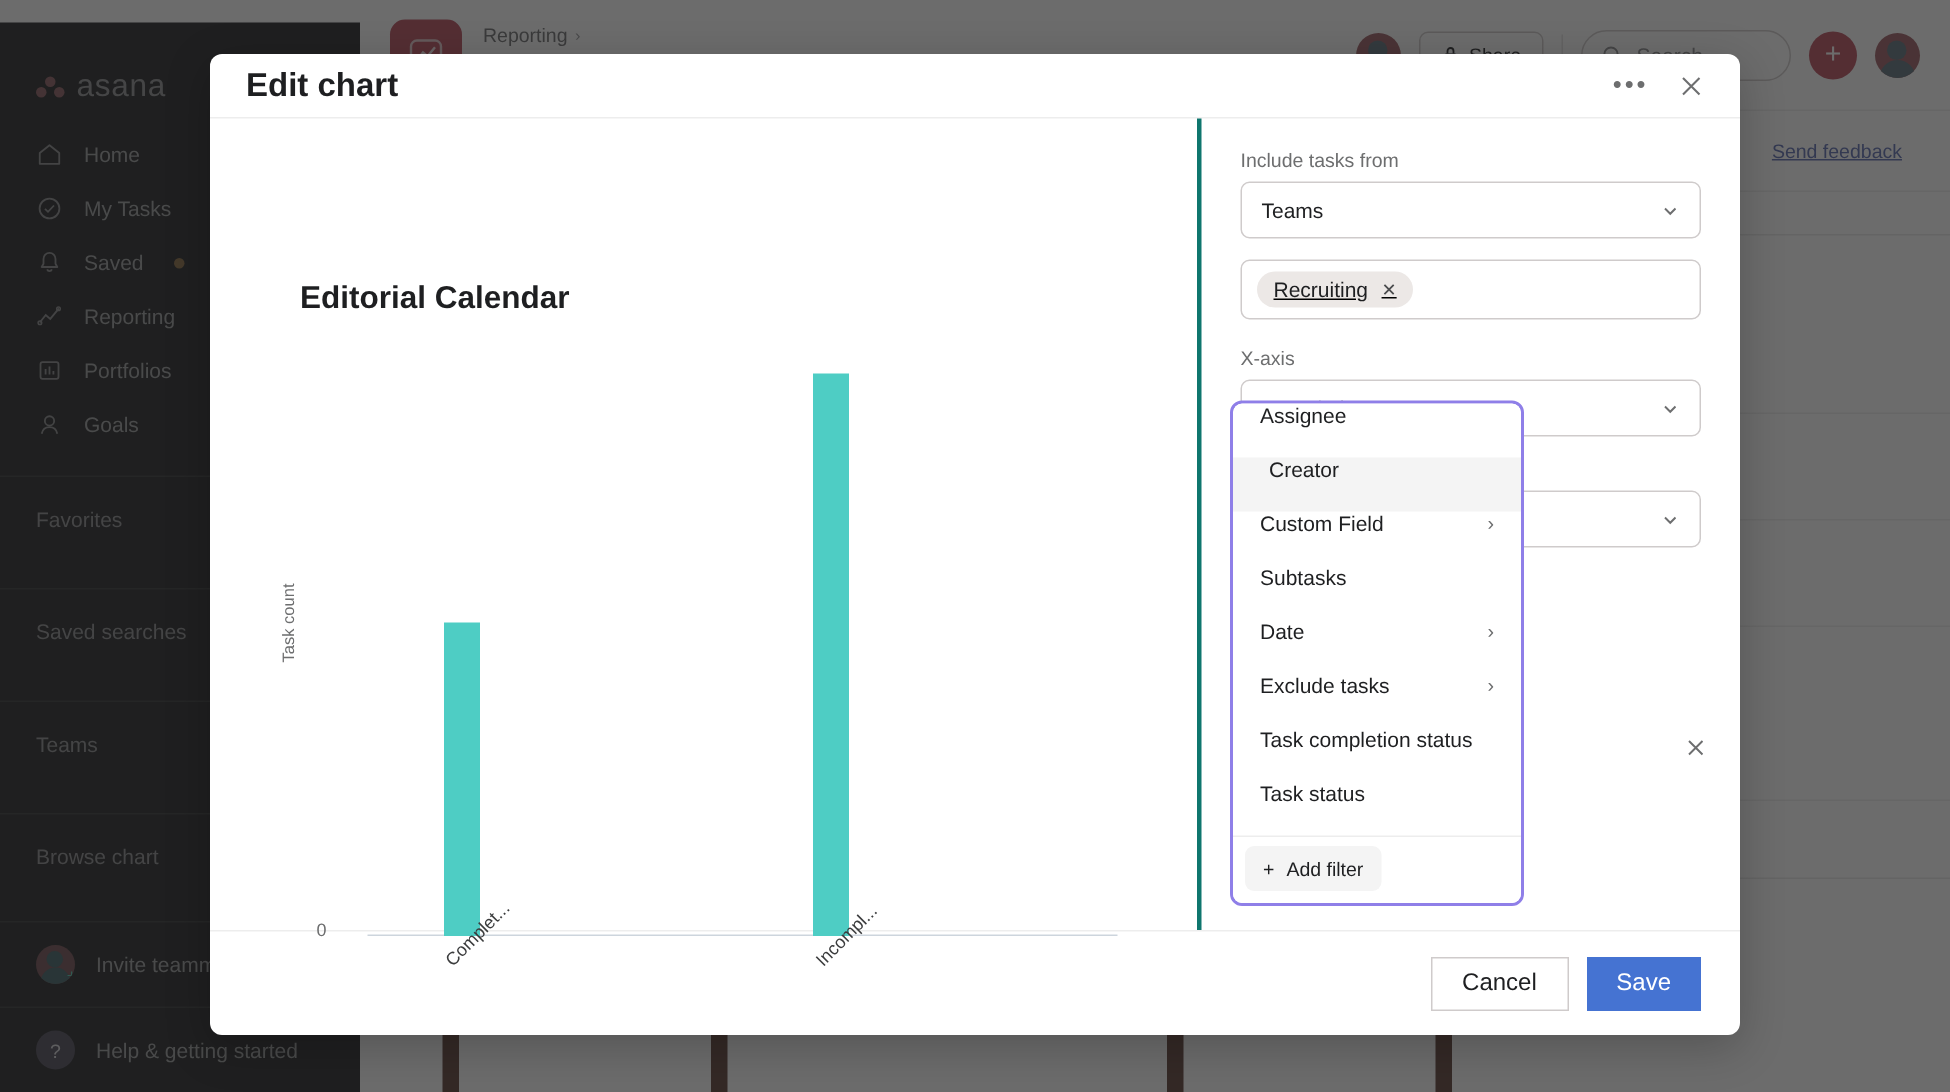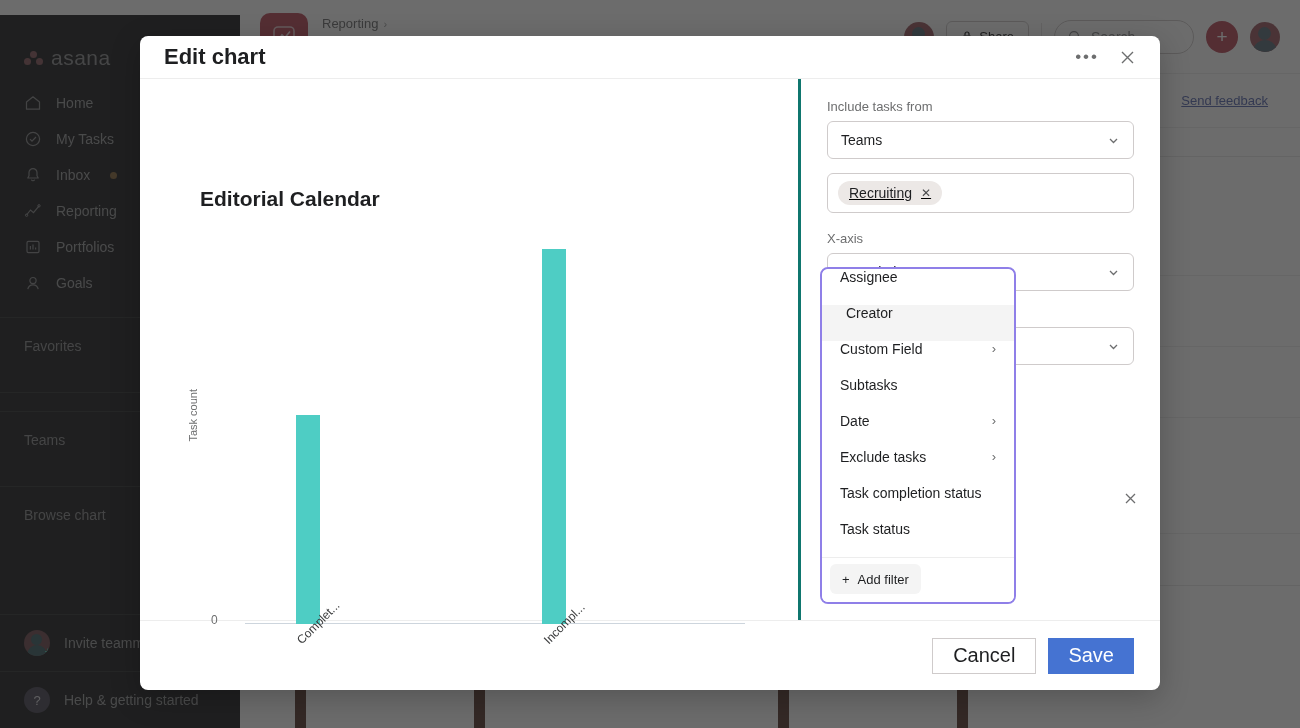--- a/index.html
+++ b/index.html
@@ -213,21 +213,21 @@
     font-size: 13px; color: #1e1f21;
   }
 
   
   .modal-foot {
     height: 70px; flex: none; border-top: 1px solid #ededed;
     display: flex; align-items: center; justify-content: flex-end;
     gap: 12px; padding-right: 26px;
   }
   .btn {
-    height: 36px; border-radius: 0; padding: 0 20px; font-size: 20px;
+    height: 36px; border-radius: 0; padding: 0 20px; font-size: 16px;
     display: flex; align-items: center; justify-content: center;
   }
   .btn.cancel { border: 1px solid #cfcbcb; background: #fff; color: #1e1f21; }
   .btn.save { background: #4573d2; color: #fff; }
   .icon { display: block; }
 </style>
 </head>
 <body>
 
 <div id="app-root">
@@ -262,21 +262,21 @@
             <circle cx="9" cy="9" r="6.6" fill="none" stroke="#9a9b9d" stroke-width="1.2"></circle>
             <path d="M6 9.2l2 2 4-4.2" fill="none" stroke="#9a9b9d" stroke-width="1.2"></path>
           </svg>
         <span>My Tasks</span>
       </div>
       <div class="sb-item">
         <svg class="ic" viewBox="0 0 18 18">
             <path d="M9 2.6a4 4 0 00-4 4v3.2L3.8 12h10.4L13 9.8V6.6a4 4 0 00-4-4z" fill="none" stroke="#9a9b9d" stroke-width="1.2" stroke-linejoin="round"></path>
             <path d="M7.4 13.6a1.7 1.7 0 003.2 0" fill="none" stroke="#9a9b9d" stroke-width="1.2"></path>
           </svg>
-        <span>Inbox</span>
+        <span>Saved</span>
         <span class="sb-dot"></span>
       </div>
       <div class="sb-item">
         <svg class="ic" viewBox="0 0 18 18">
             <path d="M2.5 13l4-5 3 2.6 5.8-7" fill="none" stroke="#9a9b9d" stroke-width="1.2"></path>
             <circle cx="2.6" cy="13.2" r="1.2" fill="none" stroke="#9a9b9d" stroke-width="1"></circle>
             <circle cx="15" cy="3.8" r="1.2" fill="none" stroke="#9a9b9d" stroke-width="1"></circle>
           </svg>
         <span>Reporting</span>
       </div>
@@ -294,20 +294,23 @@
           </svg>
         <span>Goals</span>
       </div>
     </div>
 
     <div class="sb-sep"></div>
     <div class="sb-section">
         <span>Favorites</span>
       </div>
     <div class="sb-sep"></div>
+    <div class="sb-section">
+        <span>Saved searches</span>
+      </div>
     <div class="sb-sep"></div>
     <div class="sb-section">
         <span>Teams</span>
       </div>
     <div class="sb-sep"></div>
     <div class="sb-section">
         <span>Browse chart</span>
       </div>
 
     <div class="sb-bottom">

